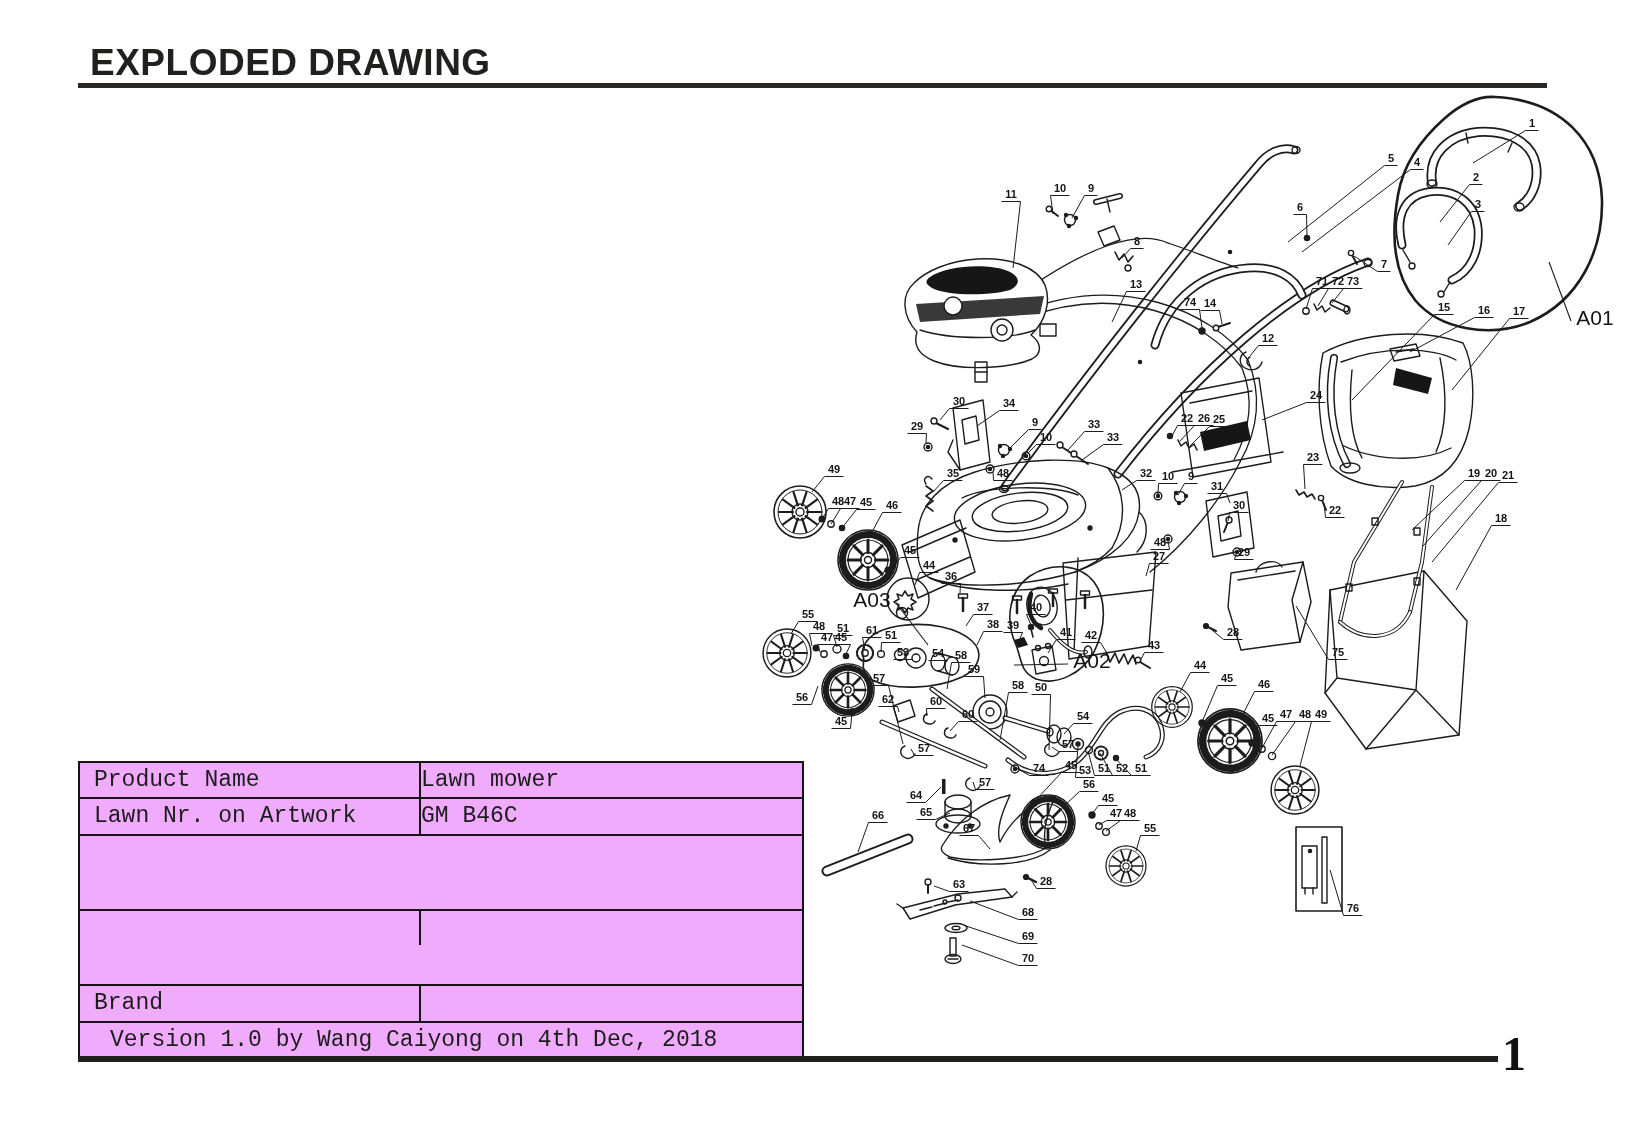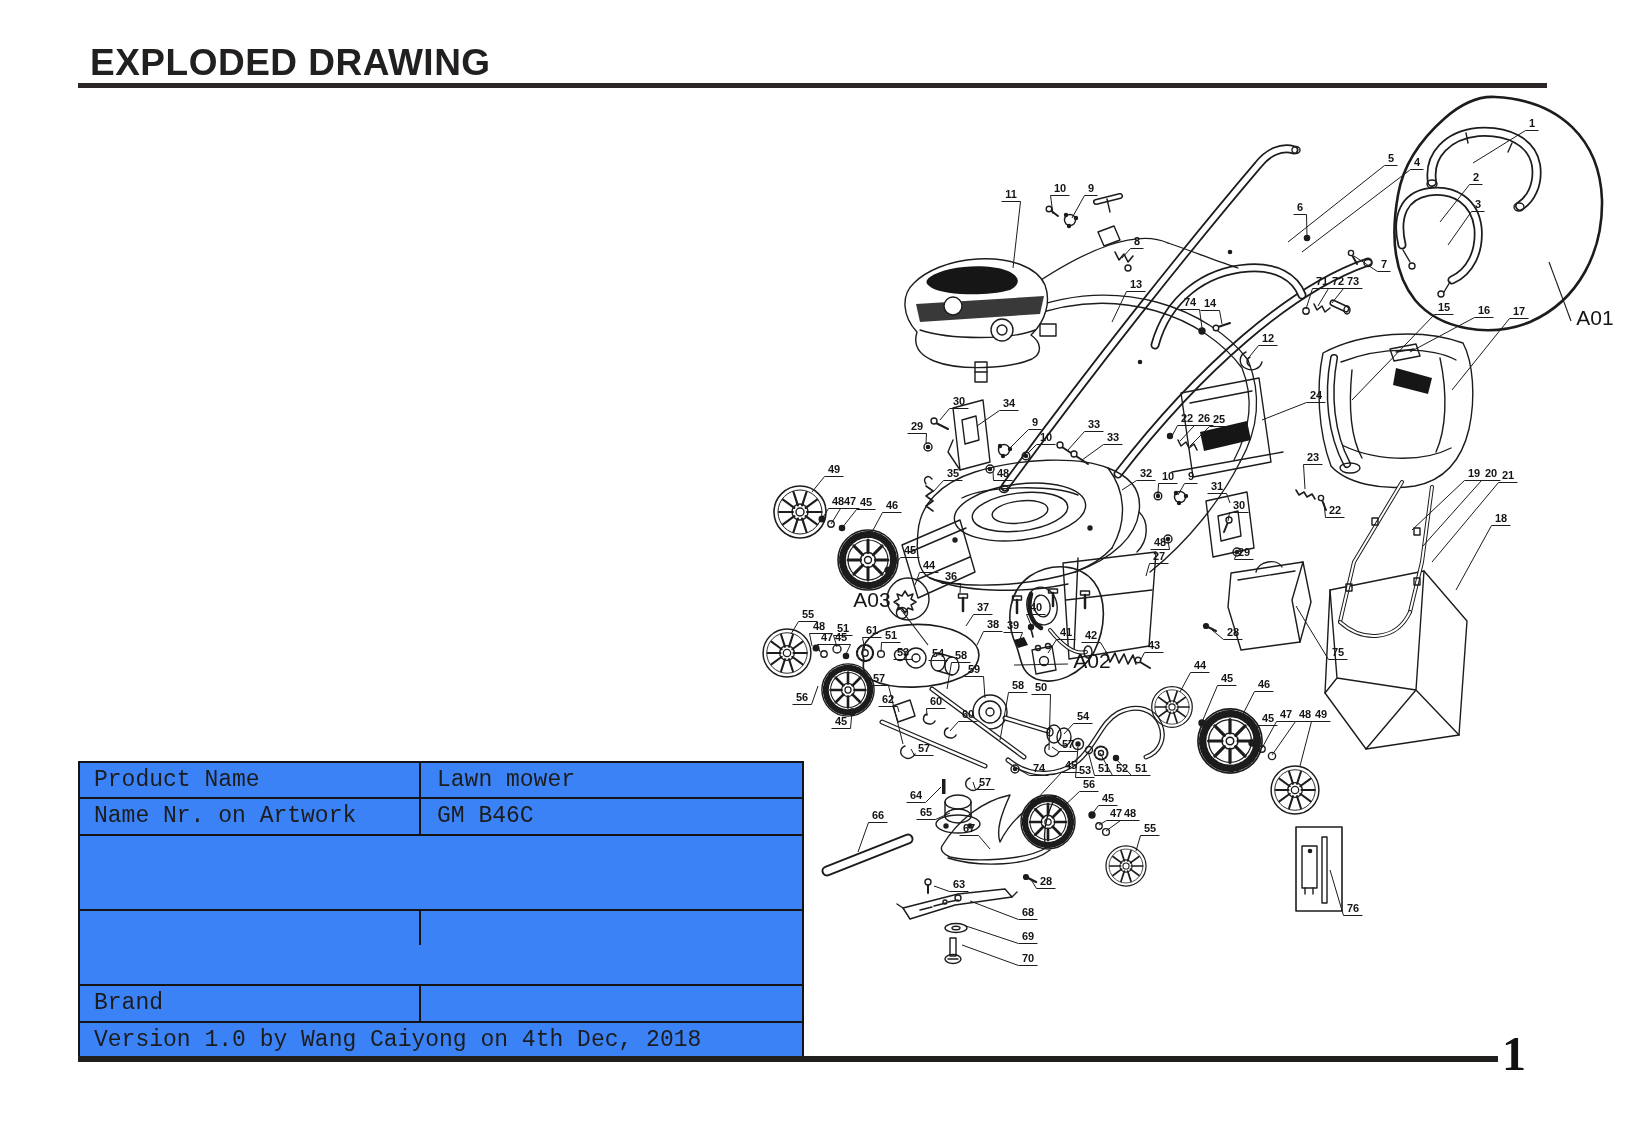--- a/index.html
+++ b/index.html
@@ -7,28 +7,28 @@
        font-family:"Liberation Sans",sans-serif;color:#1a1a1a;}
   .page-title{position:absolute;left:90px;top:42px;font-size:37px;font-weight:600;
               letter-spacing:.5px;color:#221f1f;}
   .title-rule{position:absolute;left:78px;top:83px;width:1469px;height:5px;background:#2a2726;}
   .bottom-rule{position:absolute;left:78px;top:1056px;width:1420px;height:6px;background:#221f1f;}
   .page-num{position:absolute;left:1502px;top:1026px;font-family:"Liberation Serif",serif;
             font-size:48px;font-weight:600;color:#111;}
   .diagram{position:absolute;left:0;top:0;width:1625px;height:1125px;}
   .info-table{position:absolute;left:78px;top:761px;width:726px;height:298px;
               border:2.5px solid #141414;box-sizing:border-box;display:flex;flex-direction:column;
-              font-family:"Liberation Mono",monospace;font-size:23px;color:#1c1c1c;background:#3b82f6;}
+              font-family:"Liberation Mono",monospace;font-size:23px;color:#1c1c1c;background:#f0abfc;}
   .t-row{display:flex;flex:1;border-top:2px solid #141414;min-height:0;}
   .t-row:first-child{border-top:none;}
   .t-row.thick{border-top:2.5px solid #141414;margin-top:39px;}
   .t-cell{display:flex;align-items:center;box-sizing:border-box;white-space:pre;}
   .t-label{width:341px;border-right:2px solid #141414;padding-left:14px;}
-  .t-value{flex:1;padding-left:16px;}
-  .t-span{flex:1;padding-left:14px;}
+  .t-value{flex:1;}
+  .t-span{flex:1;padding-left:30px;}
 </style>
 </head>
 <body>
 
 <div class="page-title">EXPLODED DRAWING</div>
 <div class="title-rule"></div>
 
 <svg id="diagram" class="diagram" viewBox="0 0 1625 1125">
   <defs>
     <g id="tire">
@@ -1004,21 +1004,21 @@
       <text x="872" y="607" text-anchor="middle" font-family="&quot;Liberation Sans&quot;,sans-serif" font-size="21" font-weight="400" fill="#151515">A03</text>
     </g>
   </svg>
 
 <div class="info-table">
   <div class="t-row">
     <div class="t-cell t-label">Product Name</div>
     <div class="t-cell t-value">Lawn mower</div>
   </div>
   <div class="t-row">
-    <div class="t-cell t-label">Name Nr. on Artwork</div>
+    <div class="t-cell t-label">Lawn Nr. on Artwork</div>
     <div class="t-cell t-value">GM B46C</div>
   </div>
   <div class="t-row">
   </div>
   <div class="t-row thick">
     <div class="t-cell t-label"></div>
     <div class="t-cell t-value"></div>
   </div>
   <div class="t-row thick">
     <div class="t-cell t-label">Brand</div>

